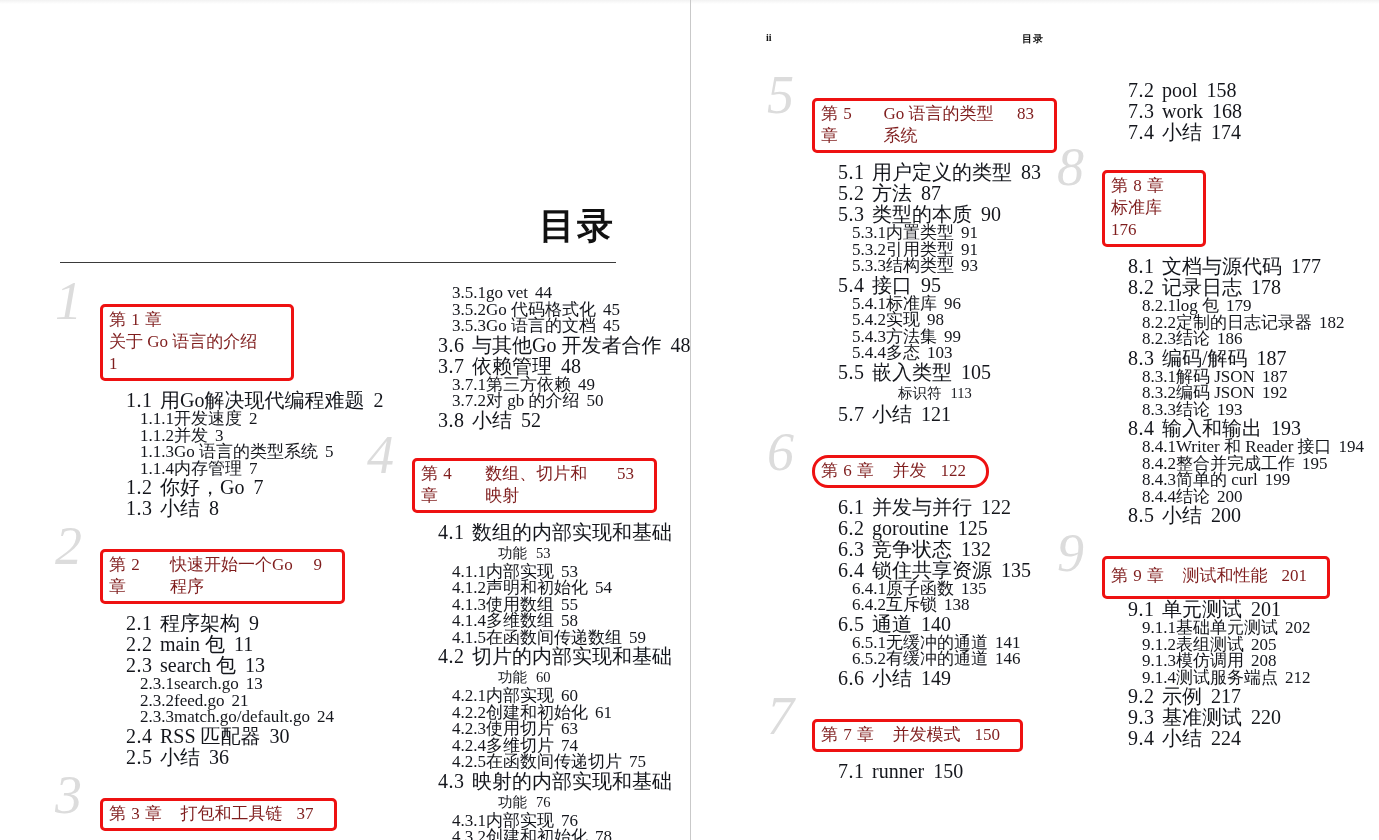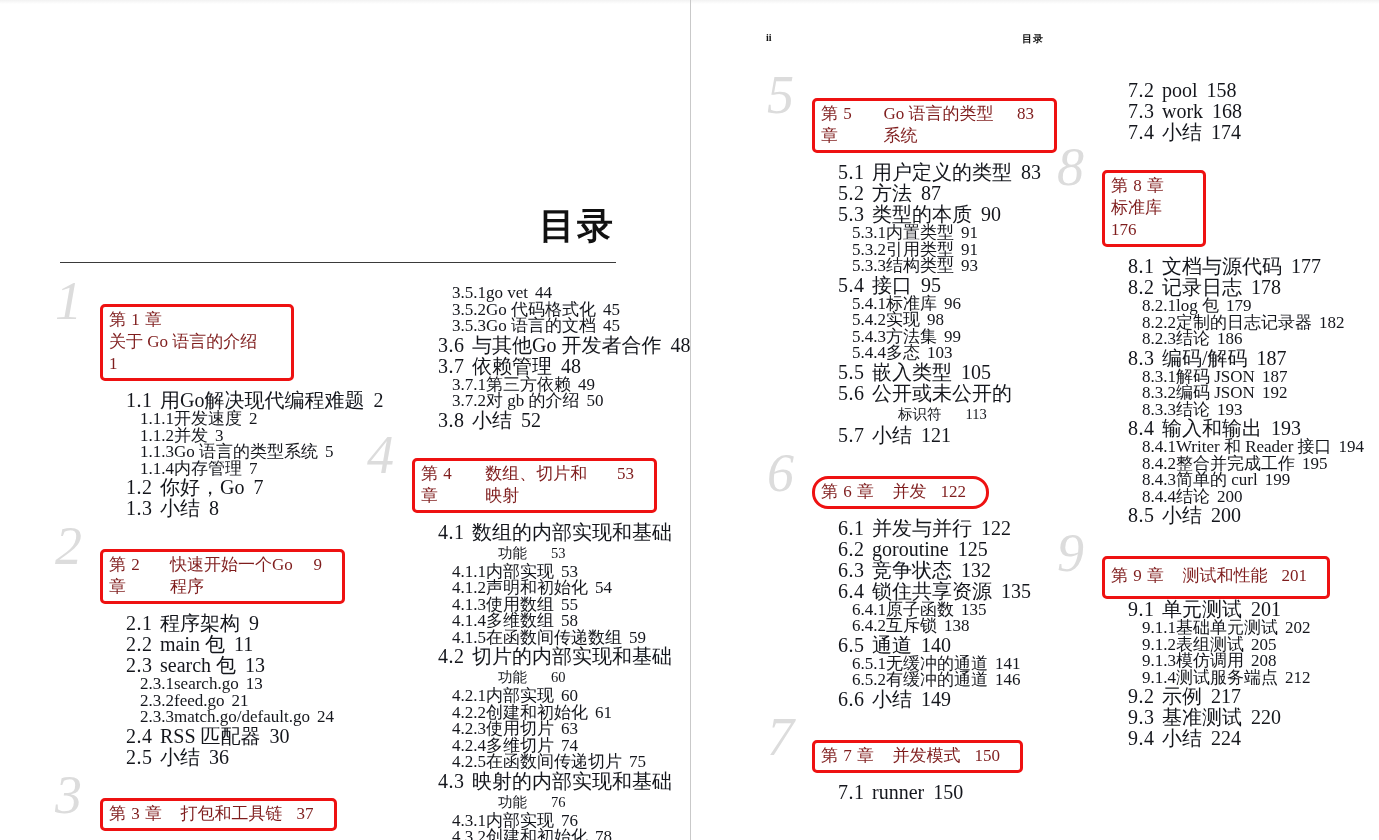--- a/index.html
+++ b/index.html
@@ -43,21 +43,21 @@
   
   .l1{font-size:20px;line-height:21px;padding-left:26px;}
   .l1 .num{width:34px;flex:0 0 34px;letter-spacing:.5px;}
   .l1 .txt{margin-right:9px;}
   
   .l2{font-size:17px;line-height:16.5px;padding-left:40px;}
   .l2 .num{width:34px;flex:0 0 34px;}
   .l2 .txt{margin-right:7px;}
   
   .cont{font-size:14.5px;line-height:21px;padding-left:86px;}
-  .cont .txt{margin-right:24px;}
+  .cont .txt{margin-right:9px;}
   .pg{color:#14161c;}
 
   
   .chap-wrap{position:relative;}
   .ghost{
     position:absolute;left:-45px;top:-14px;
     font-size:54px;font-style:italic;color:#dcdcdc;
     font-family:"Liberation Serif","DejaVu Serif",serif;
     line-height:1;user-select:none;pointer-events:none;
   }
@@ -407,24 +407,20 @@
         </div>
         <div class="e l2">
           <span class="num">5.4.4</span>
           <span class="txt">多态</span>
           <span class="pg">103</span>
         </div>
         <div class="e l1">
           <span class="num">5.5</span>
           <span class="txt">嵌入类型</span>
           <span class="pg">105</span>
-        </div>
-        <div class="e l1">
-          <span class="num">5.6</span>
-          <span class="txt">公开或未公开的</span>
         </div>
         <div class="e cont">
           <span class="txt">标识符</span>
           <span class="pg">113</span>
         </div>
         <div class="e l1">
           <span class="num">5.7</span>
           <span class="txt">小结</span>
           <span class="pg">121</span>
         </div>

